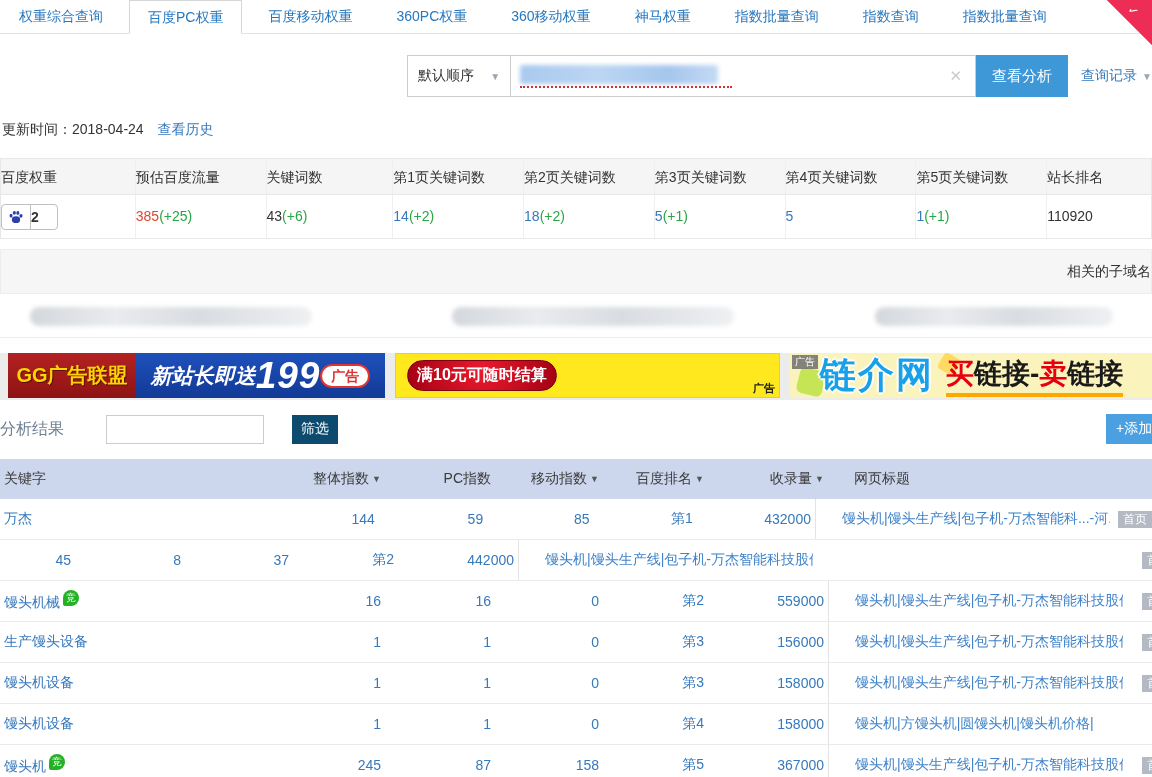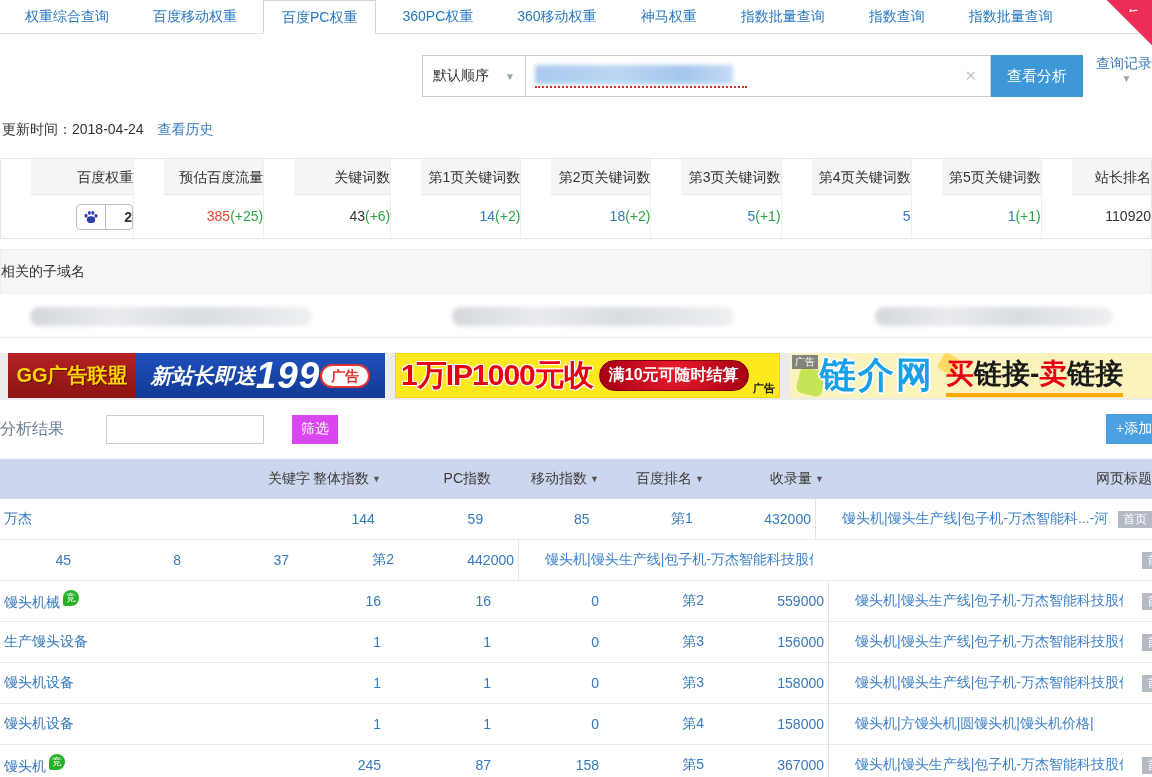--- a/index.html
+++ b/index.html
@@ -2,57 +2,57 @@
 <html><head>
 <meta charset="utf-8">
 <style>
   * { margin:0; padding:0; box-sizing:border-box; }
   html,body { width:1152px; height:777px; overflow:hidden; background:#fff;
     font-family:"Liberation Sans","DejaVu Sans",sans-serif; position:relative; }
   .link { color:#3679bd; text-decoration:none; cursor:pointer; }
   .caret { color:#9aa6b2; font-size:10px; margin-left:5px; }
 
   
-  .tabbar { display:flex; align-items:flex-end; height:34px; border-bottom:1px solid #e2e2e2; padding-left:7px; position:relative; }
+  .tabbar { display:flex; align-items:flex-end; height:34px; border-bottom:1px solid #e2e2e2; padding-left:1px; position:relative; }
   .tab { height:33px; line-height:33px; padding:0 18px; margin-right:8px; font-size:14px; color:#2878bf; cursor:pointer; white-space:nowrap; }
   .tab.active { background:#fff; border:1px solid #d6d6d6; border-bottom:1px solid #fff; margin-bottom:-1px; height:34px; line-height:32px; }
   .ribbon { position:absolute; top:-32px; right:-32px; width:64px; height:64px; background:#ee2d56; transform:rotate(45deg); z-index:6; }
   .ribbon-glyph { position:absolute; top:4px; right:14px; color:#fff; font-size:12px; transform:rotate(45deg); z-index:7; }
 
   
   .searchrow { display:flex; align-items:stretch; height:42px; margin:21px 0 0 253px;justify-content:flex-end; }
   .sortsel { width:104px; border:1px solid #ccc; background:#fff; display:flex; align-items:center; justify-content:space-between; padding:0 10px; font-size:14px; color:#333; cursor:pointer; }
   .sinput { width:466px; border:1px solid #ccc; margin-left:-1px; background:#fff; position:relative; }
   .blob { position:absolute; left:9px; top:9px; width:198px; height:19px; background:linear-gradient(90deg,#a9c9ee,#bcd6f2 40%,#a5c6ec 75%,#c4daf4); border-radius:2px; filter:blur(2px); }
   .blob-underline { position:absolute; left:9px; top:30px; width:212px; border-bottom:2px dotted #d0332e; }
   .clearx { position:absolute; right:13px; top:11px; color:#c9c9c9; font-size:15px; cursor:pointer; }
   .btn-analyze { width:92px; border:none; background:#3e97d6; color:#fff; font-size:15px; cursor:pointer; font-family:inherit; }
-  .records { display:flex; align-items:center; margin-left:13px; font-size:14px; cursor:pointer;flex-direction:column; }
+  .records { display:flex; align-items:center; margin-left:13px; font-size:14px; cursor:pointer; }
 
   
   .updaterow { margin:24px 0 0 2px; font-size:14px; color:#333; height:20px; }
   .updaterow a { margin-left:10px; }
 
   
   .stats { margin-top:17px; border:1px solid #e8e8e8; border-bottom:1px solid #e8e8e8; }
   .stats-row { display:flex; }
   .stats-h .scell { background:#f5f5f5; height:36px; line-height:36px; border-bottom:1px solid #e8e8e8; font-size:14px; color:#333; }
-  .scell { text-align:right; border-right:1px solid #efefef;margin-left:30px; }
+  .scell { text-align:left; border-right:1px solid #efefef; }
   .scell:last-child { border-right:none; }
   .stats-v .scell { height:43px; line-height:43px; font-size:14px; color:#333; background:#fff; }
   .w0{width:135px}.w1{width:131px}.w2{width:127px}.w3{width:131px}.w4{width:131px}.w5{width:131px}.w6{width:131px}.w7{width:131px}.w8{width:104px}
   .c-red{color:#e2462c}.c-green{color:#2aa546}.c-blue{color:#3679bd}.c-dark{color:#333}
   .brbox { display:inline-flex; align-items:center; height:26px; border:1px solid #bfbfbf; border-radius:4px; overflow:hidden; vertical-align:middle; background:#fff; }
   .brbox .pawwrap { width:28px; display:flex; align-items:center; justify-content:center; }
   .brbox .sep { width:1px; height:26px; background:#bfbfbf; }
   .brbox b { width:26px; font-size:14px; color:#333; line-height:24px; }
 
   
   .subdom { margin-top:10px; }
-  .subdom-h { height:45px; background:#f6f6f6; border:1px solid #ededed; display:flex; align-items:center; justify-content:flex-start; font-size:14px; color:#333; }
+  .subdom-h { height:45px; background:#f6f6f6; border:1px solid #ededed; display:flex; align-items:center; justify-content:flex-end; font-size:14px; color:#333; }
   .subdom-b { height:44px; position:relative; border-bottom:1px solid #ececec; background:#fff; }
   .gblob { position:absolute; top:13px; height:19px; border-radius:9px; filter:blur(2px);
     background:linear-gradient(90deg,#d4d7dc,#e9ebee 30%,#d9dce1 60%,#eef0f2); }
   .gb1{left:30px;width:282px}.gb2{left:452px;width:282px}.gb3{left:875px;width:238px}
 
   
   .adstrip { margin-top:15px; height:47px; background:#ececec; display:flex; align-items:flex-start; }
   .ad { cursor:pointer;padding-left:8px; }
   .ad1 { width:385px; height:45px; display:flex; }
   .ad1-left { width:128px; background:linear-gradient(#b42222,#8d1313); color:#ffd400; font-weight:bold; font-size:20px; display:flex; align-items:center; justify-content:center; text-shadow:1px 1px 0 #5c0a0a; white-space:nowrap; }
@@ -72,48 +72,48 @@
   .ad3-deco2 { position:absolute; left:150px; top:2px; width:18px; height:18px; background:#ffd34d; border-radius:4px; transform:rotate(30deg); opacity:.8; }
   .ad3-brand { color:#18a0e8; font-size:36px; font-weight:900; letter-spacing:2px; margin-right:12px; z-index:1; white-space:nowrap;
     text-shadow:2px 0 0 #fff,-2px 0 0 #fff,0 2px 0 #fff,0 -2px 0 #fff; }
   .ad3-deal { font-size:28px; font-weight:900; white-space:nowrap; border-bottom:4px solid #ffa800; z-index:1; }
   .ad3-red { color:#e60012; } .ad3-black { color:#1a1a1a; }
 
   
   .filterrow { margin-top:13px; height:32px; display:flex; align-items:center; position:relative;gap:28px; }
   .filter-label { font-size:16px; color:#6e7f90; margin-right:14px; }
   .filter-input { width:158px; height:29px; border:1px solid #ccc; font-size:13px; padding:0 6px; font-family:inherit; }
-  .btn-filter { height:29px; width:46px; border:none; background:#d946ef; color:#fff; font-size:14px; cursor:pointer; font-family:inherit; }
+  .btn-filter { height:29px; width:46px; border:none; background:#0c4a6e; color:#fff; font-size:14px; cursor:pointer; font-family:inherit; }
   .btn-add { position:absolute; left:1106px; top:1px; height:30px; width:130px; border:none; background:#4aa0e0; color:#fff; font-size:14px; text-align:left; padding-left:10px; cursor:pointer; white-space:nowrap; font-family:inherit; }
 
   
   .rtable { margin-top:14px; }
   .rhead { display:flex; align-items:center; background:#ccd6ec; height:40px; font-size:14px; color:#3b3b3b; }
-  .th { display:flex; align-items:center;justify-content:flex-end; }
+  .th { display:flex; align-items:center; }
   .arrow { font-size:9px; color:#555; margin-left:3px; }
   .col-kw { width:310px; padding-left:4px; }
   .col-num { justify-content:flex-end; text-align:right; padding-right:4px; }
   .col-overall{width:75px}.col-pc{width:110px}.col-mobile{width:108px}.col-rank{width:105px}.col-idx{width:120px}
   .col-title { flex:1; padding-left:26px; }
   .rrow { display:flex; align-items:center; height:41px; border-bottom:1px solid #ebebeb; font-size:14px; background:#fff; }
   .rrow .cell-kw { width:310px; padding-left:4px; color:#3679bd; cursor:pointer; }
   .cell-num { color:#3679bd; text-align:right; padding-right:4px; cursor:pointer; }
   .cell-title { flex:1; padding-left:26px; display:flex; align-items:center; position:relative; align-self:stretch; border-left:1px solid #e4e4e4; }
   .title-text { color:#4083c9; white-space:nowrap; overflow:hidden; max-width:268px; cursor:pointer; }
   .hpbadge { background:#b4bac4; color:#fff; font-size:12px; line-height:17px; padding:0 5px; margin-left:8px; white-space:nowrap; }
   .hpbadge.clip { position:absolute; right:-24px; top:12px; margin-left:0; }
   .bidicon { display:inline-block; width:16px; height:16px; line-height:16px; background:#25b125; color:#fff; border-radius:50% 50% 50% 2px; font-size:10px; text-align:center; vertical-align:6px; margin-left:3px; }
 </style>
 </head>
 <body>
 
 <div class="tabbar">
   <div class="tab">权重综合查询</div>
+  <div class="tab active">百度PC权重</div>
   <div class="tab">百度移动权重</div>
-  <div class="tab active">百度PC权重</div>
   <div class="tab">360PC权重</div>
   <div class="tab">360移动权重</div>
   <div class="tab">神马权重</div>
   <div class="tab">指数批量查询</div>
   <div class="tab">指数查询</div>
   <div class="tab">指数批量查询</div>
 </div>
 <div class="ribbon"></div>
 <div class="ribbon-glyph">✓</div>
 
@@ -195,21 +195,20 @@
   <div class="ad ad1">
     <div class="ad1-left">GG广告联盟</div>
     <div class="ad1-right">
       <span class="ad1-t1">新站长即送</span>
       <span class="ad1-num">199</span>
       <span class="ad1-pill">广告</span>
     </div>
   </div>
   <div class="adgap"></div>
   <div class="ad ad2">
-    <span class="ad2-t1">1万IP1000元收</span>
     <span class="ad2-pill">满10元可随时结算</span>
     <span class="ad2-tag">广告</span>
   </div>
   <div class="adgap"></div>
   <div class="ad ad3">
     <span class="ad3-tag">广告</span>
     <span class="ad3-deco"></span>
     <span class="ad3-deco2"></span>
     <span class="ad3-brand">链介网</span>
     <span class="ad3-deal">

